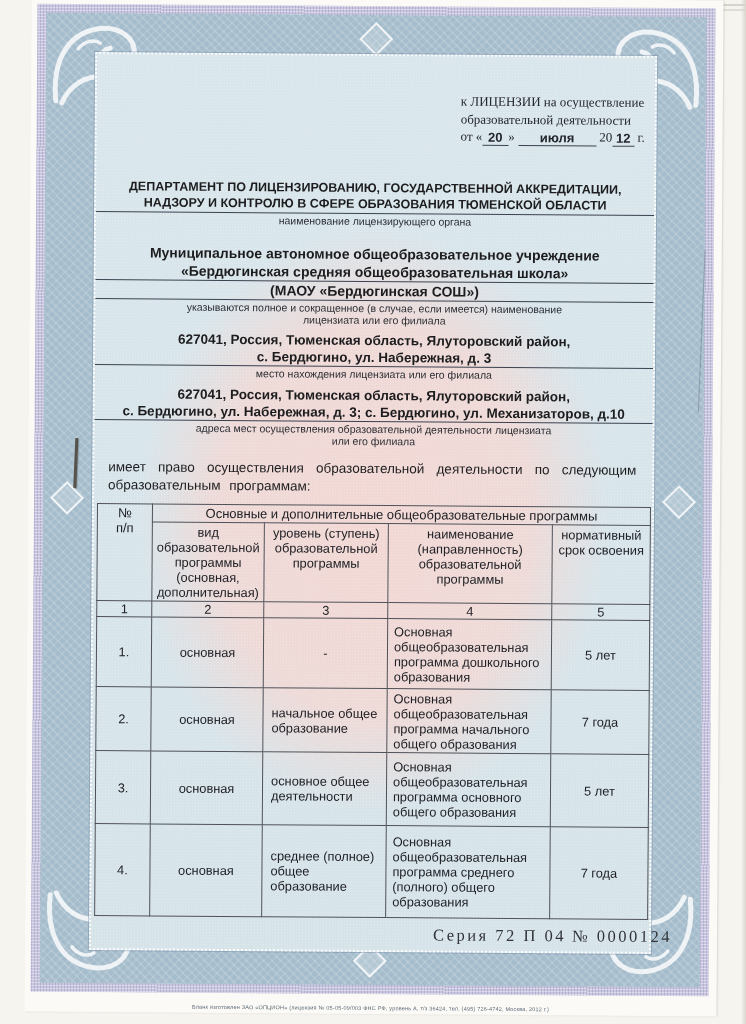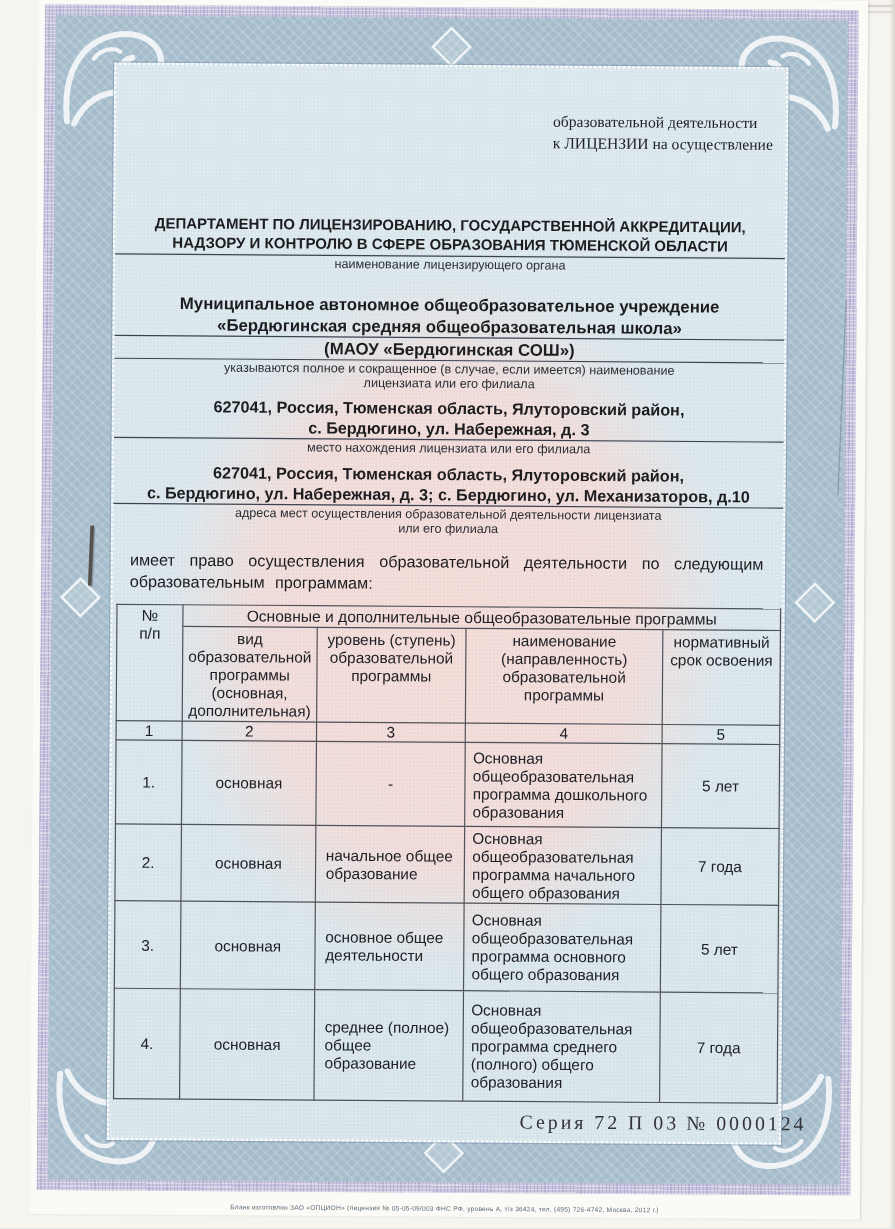--- a/index.html
+++ b/index.html
@@ -133,22 +133,28 @@
         </svg>
       <div class="med top"></div>
       <div class="med bottom"></div>
       <div class="med left"></div>
       <div class="med right"></div>
     </div>
 
     <div class="inner-field">
 
       <div class="blk annex">
+        <div>к ЛИЦЕНЗИИ на осуществление</div>
         <div>образовательной деятельности</div>
-        <div>к ЛИЦЕНЗИИ на осуществление</div>
+        <div>
+          <span>от «</span><span class="fill day">20</span><span>»</span>
+          <span class="fill month">июля</span>
+          <span>20</span><span class="fill yr">12</span>
+          <span>г.</span>
+        </div>
       </div>
 
       <div class="blk authority">
         <div class="names">
           <div>ДЕПАРТАМЕНТ ПО ЛИЦЕНЗИРОВАНИЮ, ГОСУДАРСТВЕННОЙ АККРЕДИТАЦИИ,</div>
           <div>НАДЗОРУ И КОНТРОЛЮ В СФЕРЕ ОБРАЗОВАНИЯ ТЮМЕНСКОЙ ОБЛАСТИ</div>
         </div>
         <div class="caption">наименование лицензирующего органа</div>
       </div>
 
@@ -233,21 +239,21 @@
           <td>4.</td>
           <td>основная</td>
           <td class="c-level">среднее (полное) общее образование</td>
           <td class="c-name">Основная общеобразовательная программа среднего (полного) общего образования</td>
           <td>7 года</td>
         </tr>
       </tbody>
         </table>
 
       <div class="series">
-        <span>Серия 72 П 03</span><span>№ 0000124</span>
+        <span>Серия 72 П 04</span><span>№ 0000124</span>
       </div>
 
     </div>
   </div>
 
   <div class="staple"></div>
   <div class="crease"></div>
   <div class="print-note">Бланк изготовлен ЗАО «ОПЦИОН» (лицензия № 05-05-09/003 ФНС РФ, уровень А, т/з 36424, тел. (495) 726-4742, Москва, 2012 г.)</div>
 </div>
 

